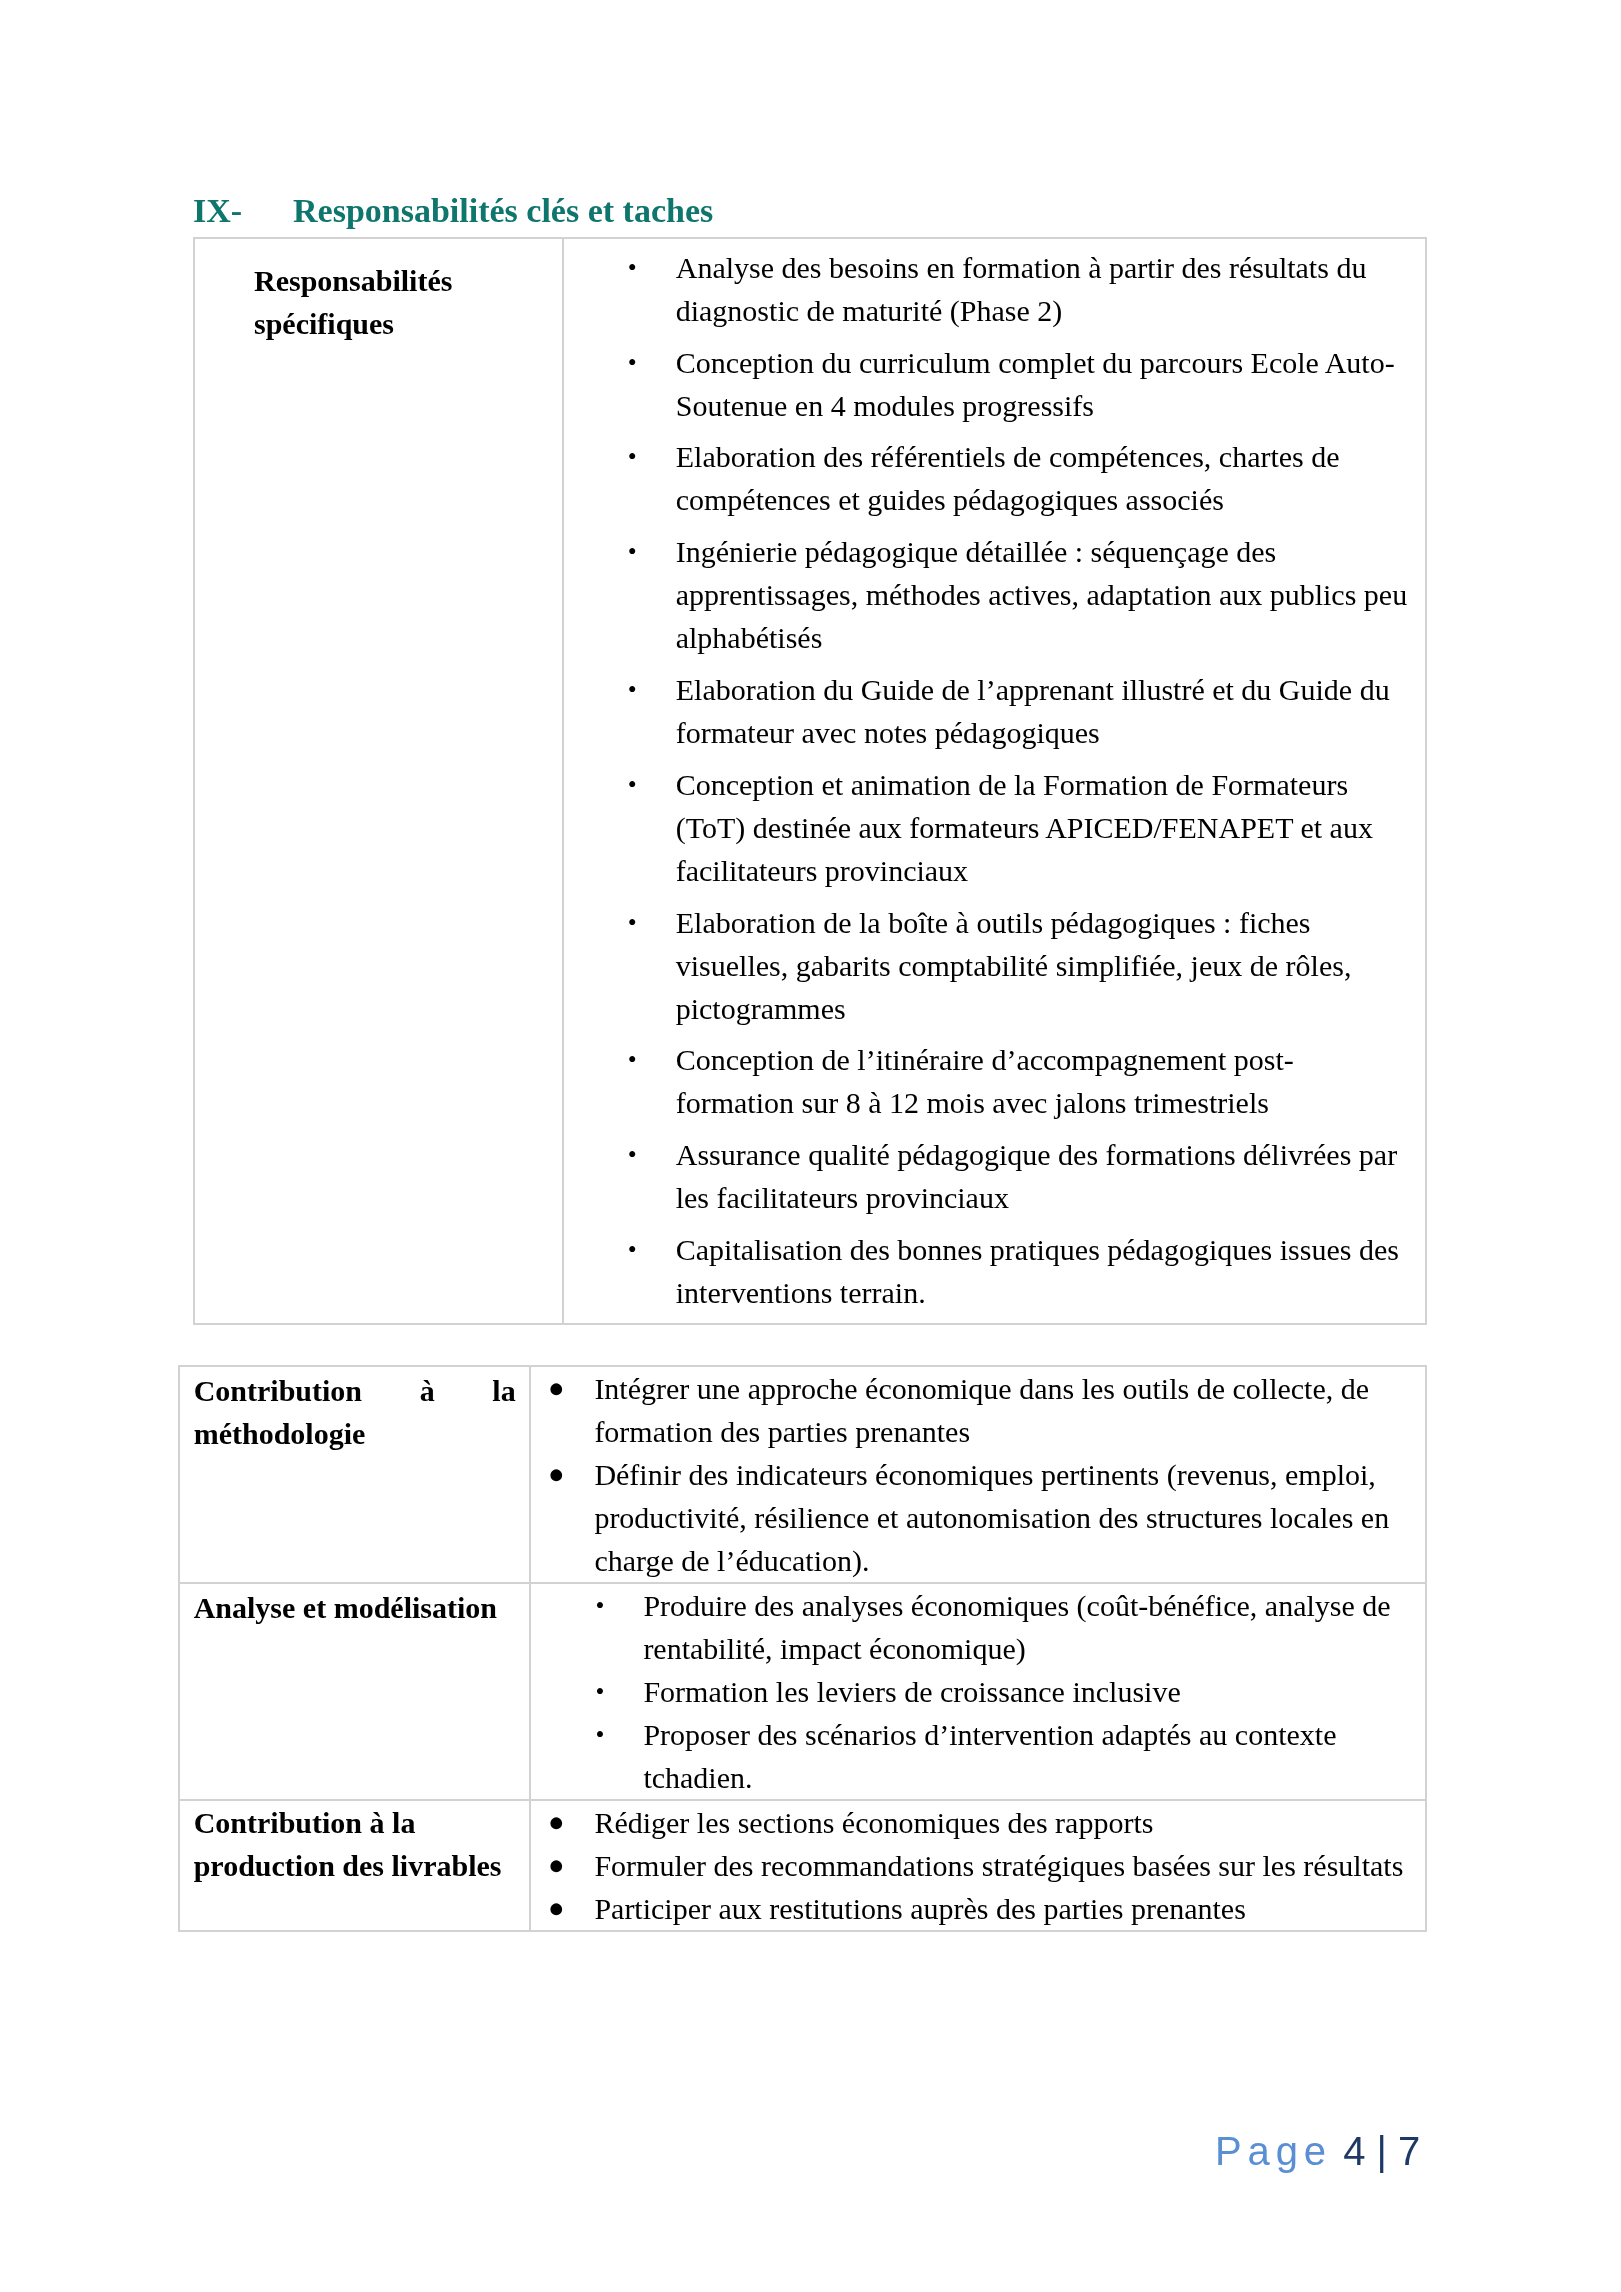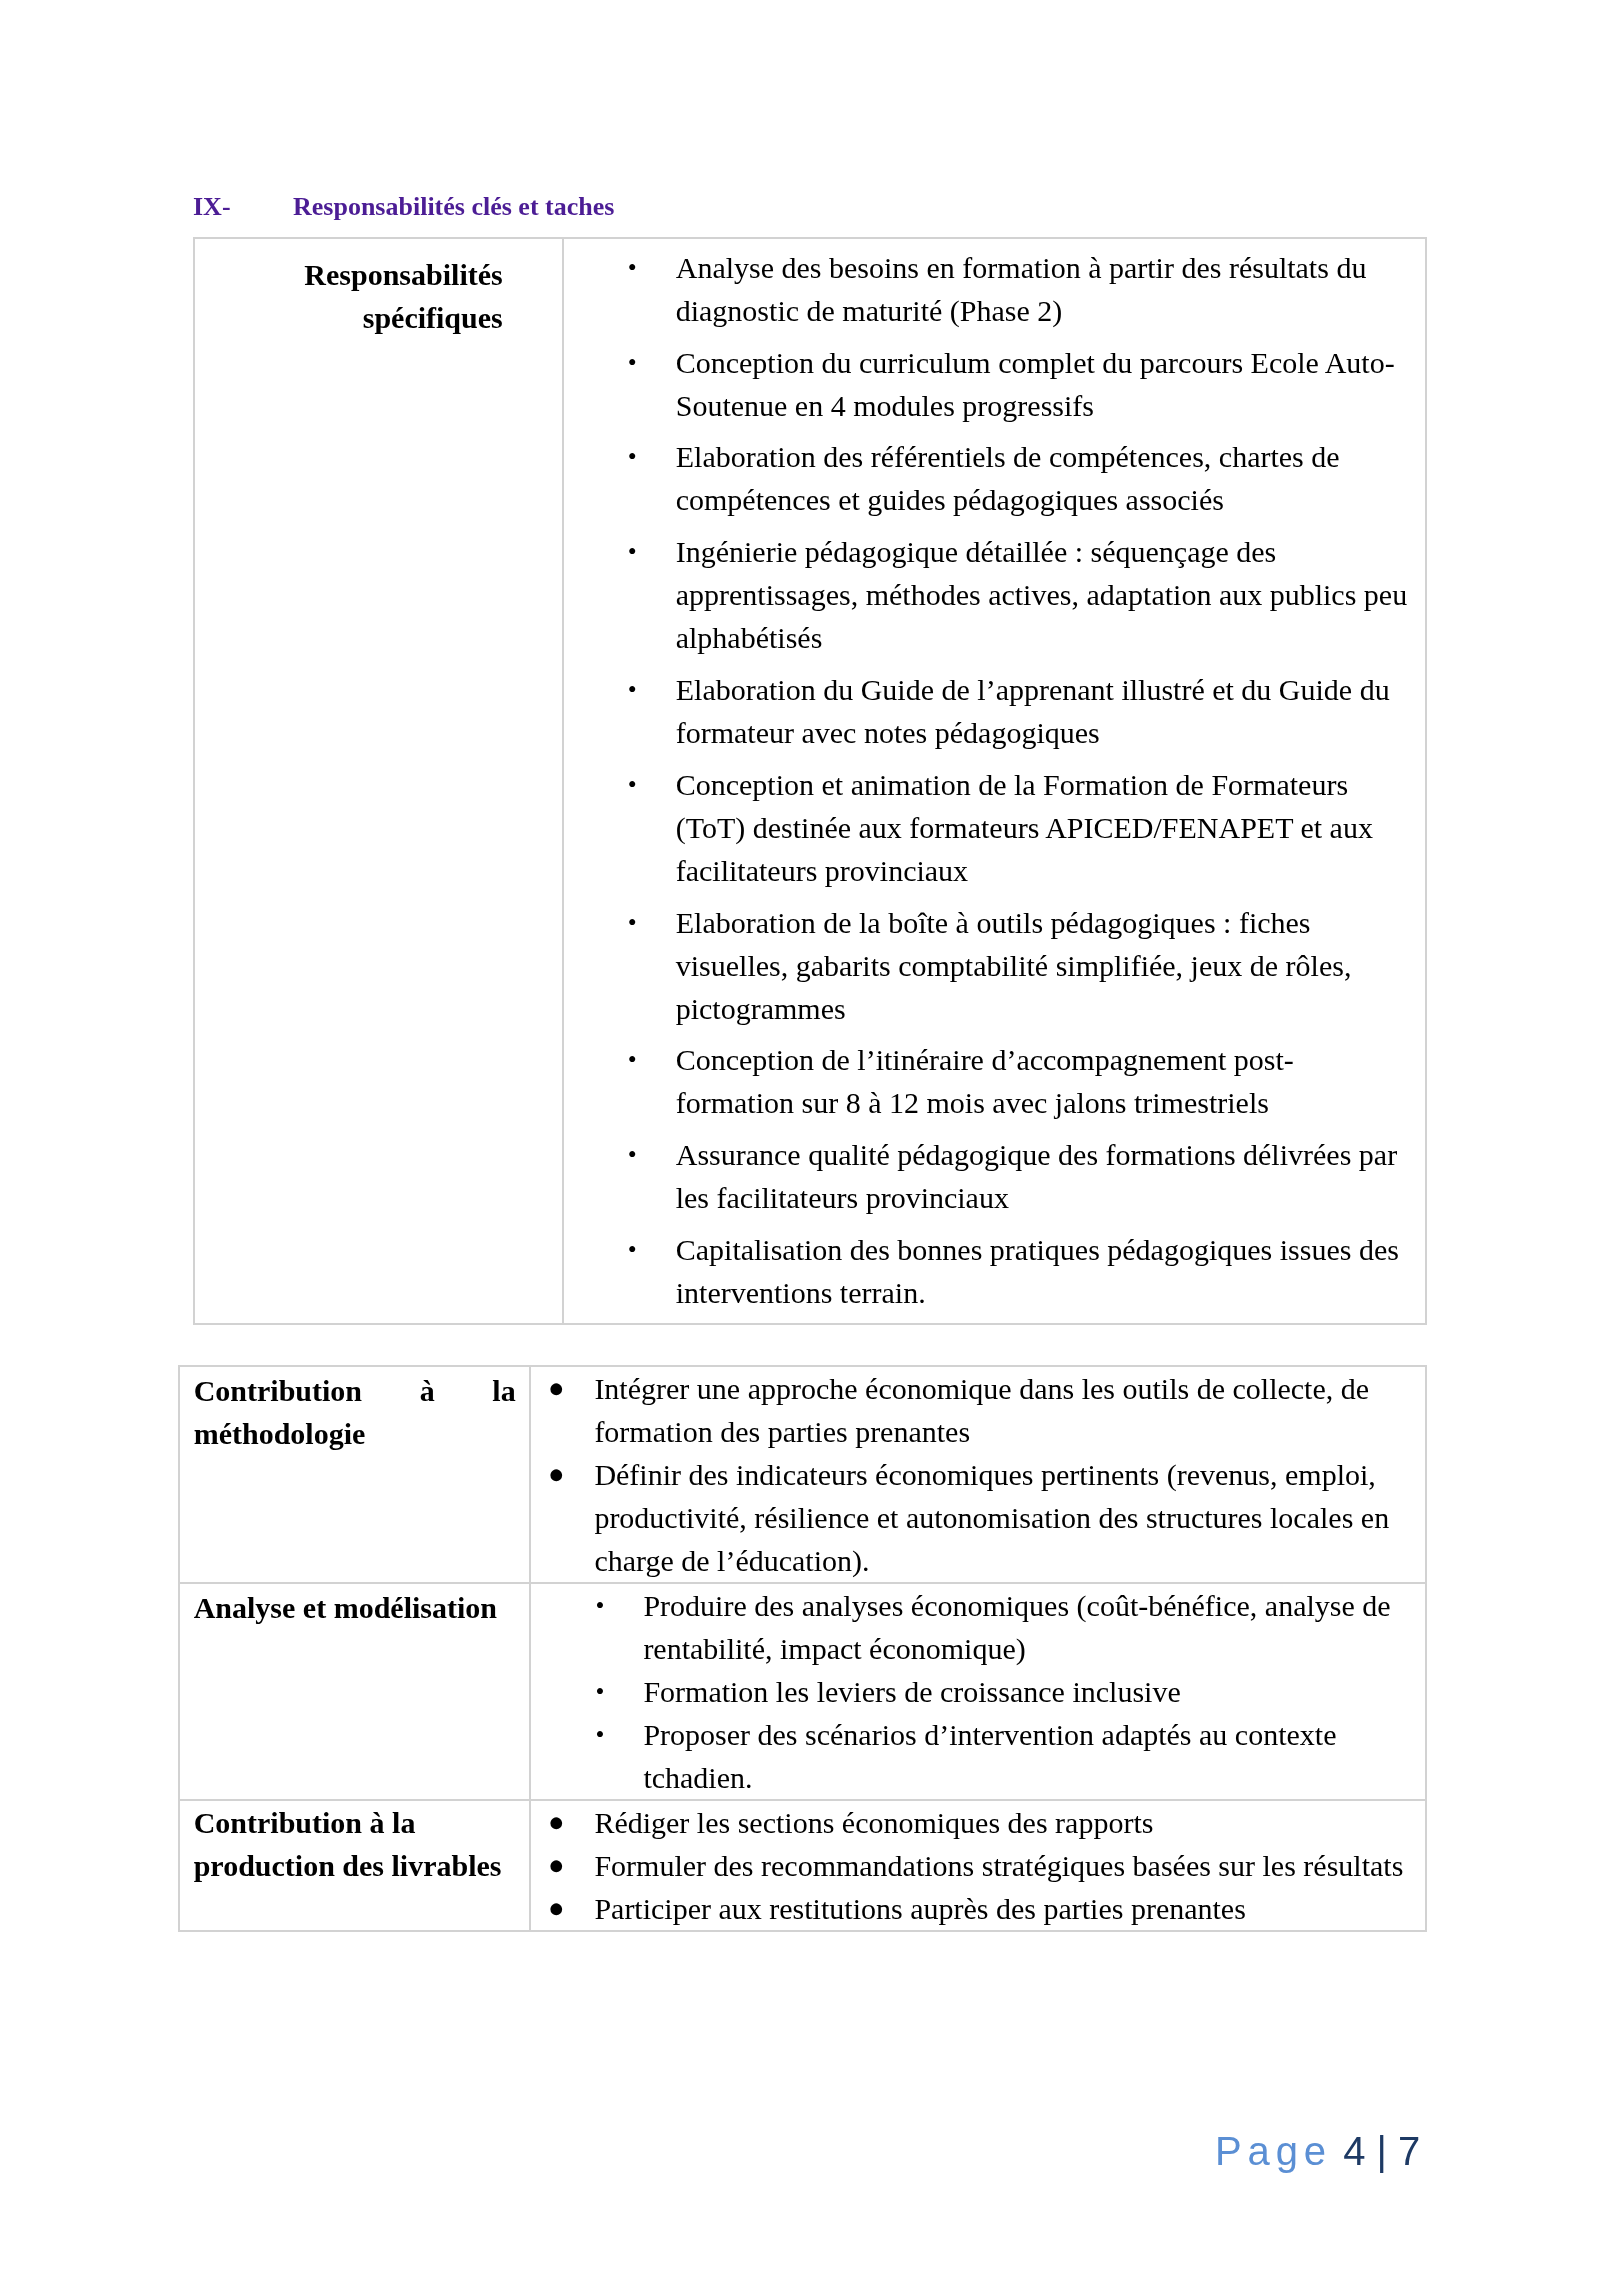--- a/index.html
+++ b/index.html
@@ -1,29 +1,29 @@
 <!DOCTYPE html>
 <html><head>
 <meta charset="utf-8">
 <style>
   html, body { margin:0; padding:0; background:#ffffff; }
   body { width:1621px; height:2293px; position:relative; overflow:hidden;
          font-family:"Liberation Serif", "DejaVu Serif", serif; color:#000; }
   .heading { position:absolute; left:193px; top:192px; font-weight:bold;
-             font-size:26px; color:#4c1d95; white-space:nowrap; }
+             font-size:34px; color:#0f766e; white-space:nowrap; }
   .heading .num { display:inline-block; width:100px; }
   .tbl { position:absolute; border-collapse:collapse; font-size:30px; line-height:43px; }
   .tbl td { border:2px solid #d2d2d2; vertical-align:top; padding:0; }
   .top-table { left:193px; top:237px; width:1234px; }
   .bot-table { left:178px; top:1365px; width:1249px; }
   .hdr { font-weight:bold; text-align:center; height:43px; }
   .col1-top { width:308px; }
   .col1-bot { width:322px; }
   .key { font-weight:bold; }
-  .key.center { text-align:right; padding-top:14px; }
+  .key.center { text-align:left; padding-top:20px; }
   .key.justify { text-align:justify; text-align-last:left; padding:2px 13.7px 0 13.7px; }
   .key.left { padding:0 9.8px 0 13.7px;margin-left:32px; }
   ul.tasks { list-style:none; margin:0; padding:0; }
   ul.tasks li { position:relative; }
   .spaced li { padding-left:112px; padding-right:13.7px; margin-top:6.9px; margin-bottom:8.8px; }
   .spaced li .bullet { position:absolute; left:64px; top:0; font-size:25.5px; }
   .tight li { padding-left:63px; padding-right:13.7px; }
   .tight li .bullet { position:absolute; left:16.7px; top:0; font-size:27.4px; }
   .tight2 li { padding-left:112px; padding-right:13.7px; }
   .tight2 li .bullet { position:absolute; left:64px; top:0; font-size:25.5px; }

